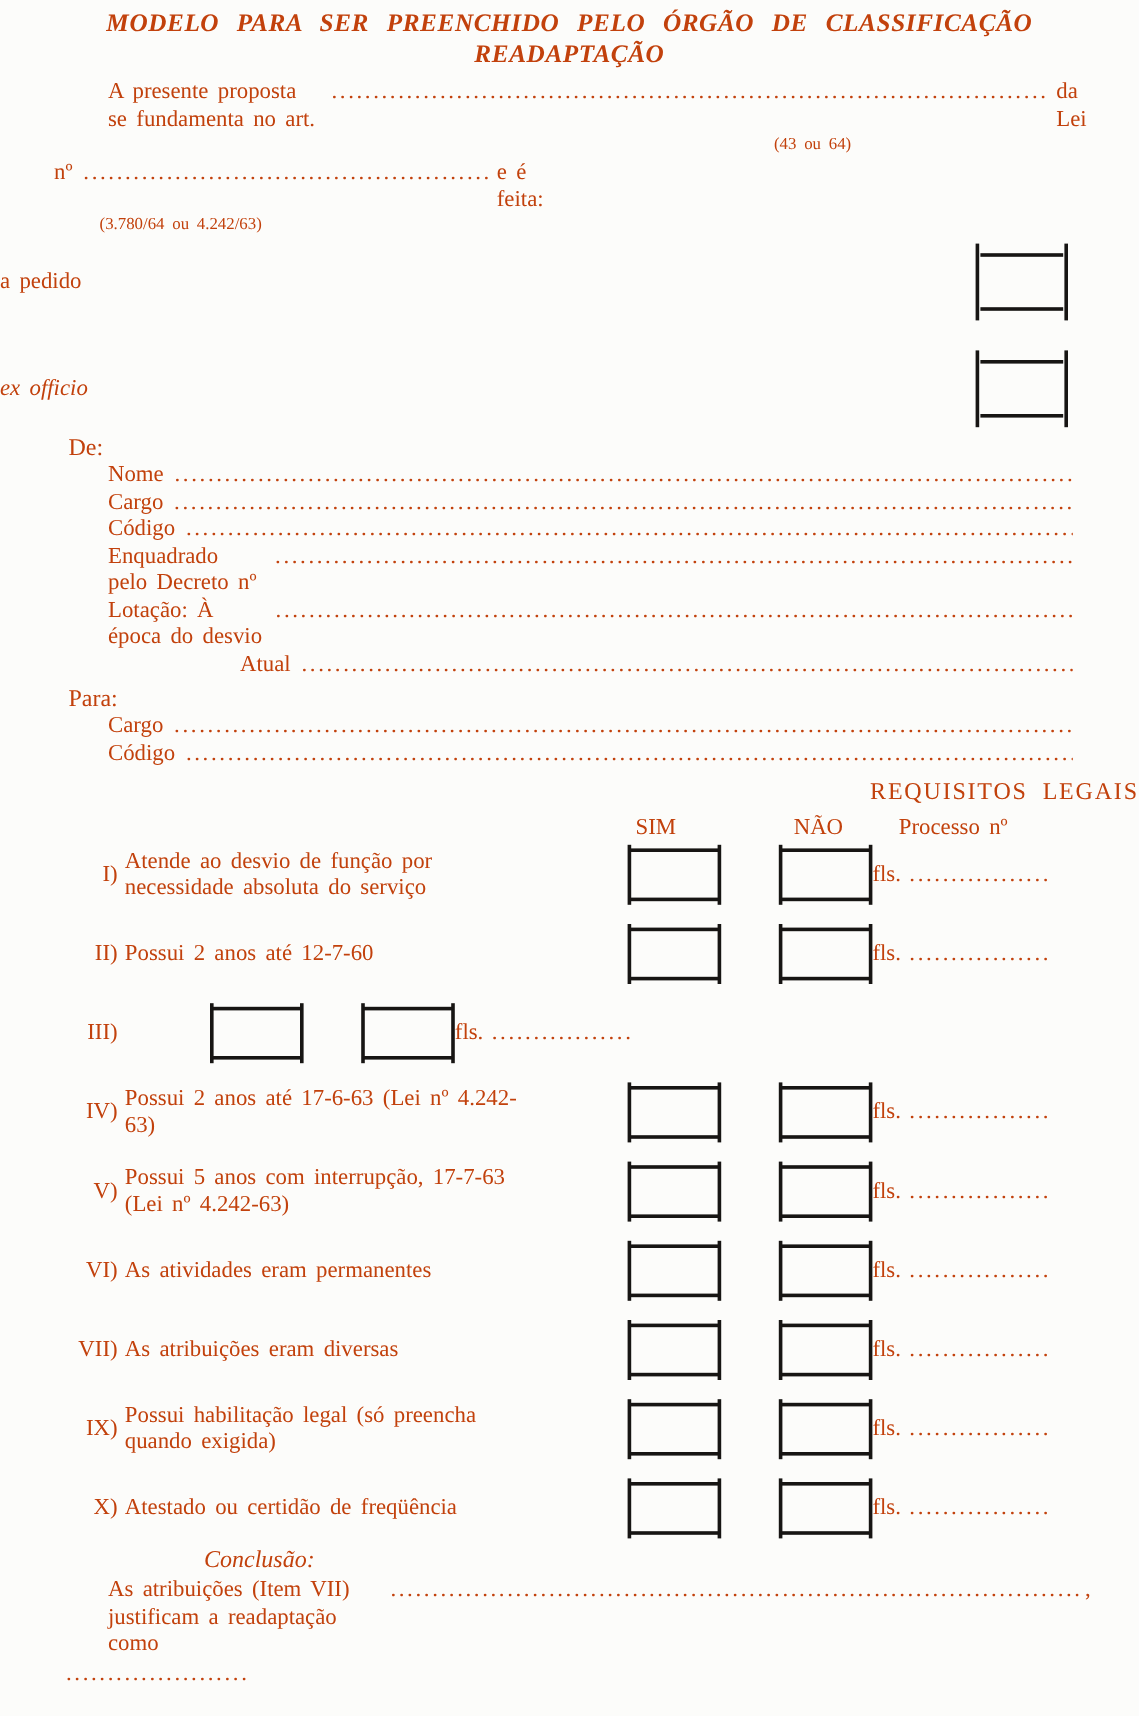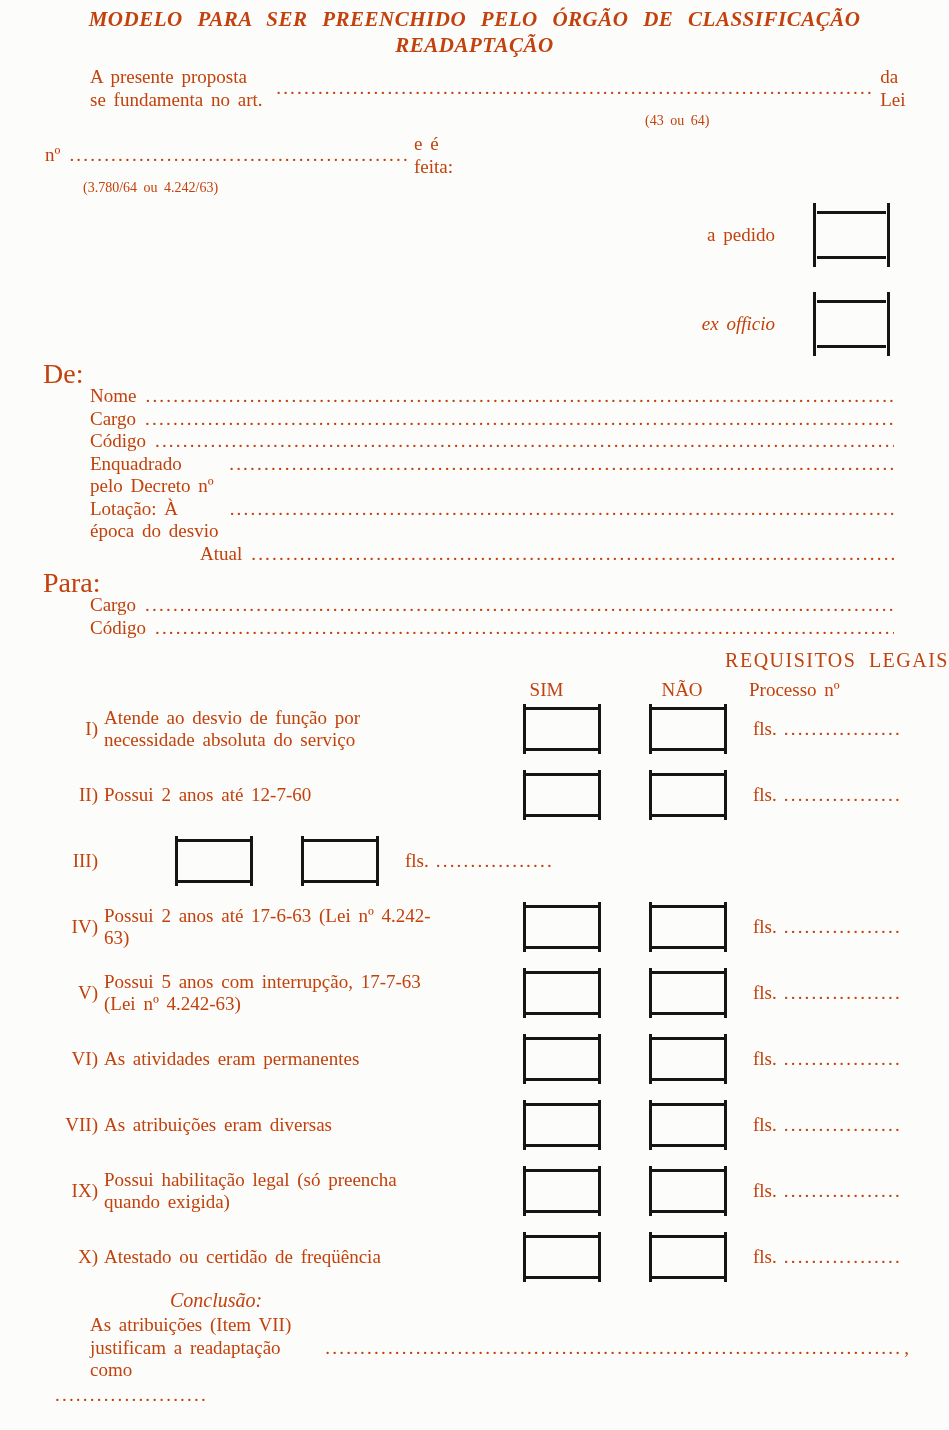--- a/index.html
+++ b/index.html
@@ -18,61 +18,61 @@
     overflow: hidden;
   }
 
   
   .title { text-align: center; font-weight: bold; font-style: italic;
            font-size: 21px; line-height: 26px; letter-spacing: .5px; word-spacing: 9px; }
 
   
   .dots { overflow: hidden; white-space: nowrap; letter-spacing: 2.2px; word-spacing: 0; }
   .dots-fill { flex: 1 1 auto; min-width: 0; margin: 0 5px 0 9px; }
-  .row { display: flex; align-items: center; }
+  .row { display: flex; align-items: flex-start; }
 
   .note { font-size: 14px; line-height: 20px; }
 
   .art-line { margin: 8px 42px 0 90px; }
   .art-note { margin-left: 645px; }
   .num-line { margin: 2px 0 0 45px; width: 408px; }
   .num-note { margin-left: 83px; }
 
   
   .options { margin-top: 5px; }
-  .opt-row { display: flex; justify-content: flex-end; align-items: center; margin-right: 59px; }
+  .opt-row { display: flex; justify-content: space-between; align-items: center; margin-right: 59px; }
   .opt-row + .opt-row { margin-top: 25px; font-style: italic; }
   .opt-label { margin-right: 38px; }
   .opt-box { width: 77px; height: 64px; position: relative;
              border-left: 3px solid #171513; border-right: 3px solid #171513; }
   .opt-box::before, .opt-box::after { content: ""; position: absolute; left: 1px; right: 1px;
              height: 3px; background: #171513; }
   .opt-box::before { top: 8px; } .opt-box::after { bottom: 8px; }
 
   
-  .sec-heading { font-size: 28px; line-height: 23px; margin-left: 43px; margin-top: 6px; }
+  .sec-heading { font-size: 20px; line-height: 23px; margin-left: 57px; margin-top: 6px; }
   .field-row { display: flex; align-items: baseline; margin: 0 50px 0 90px; line-height: 22.5px; }
   .field-row.indent { margin-left: 200px; }
 
   
   .req-heading { text-align: right; font-size: 20px; line-height: 24px;
                  letter-spacing: 1.5px; word-spacing: 6px; margin-top: 9px; }
   .req-header { display: flex; line-height: 24px; margin-top: 6px; }
   .rh-spacer { width: 452px; flex: none; }
   .rh-sim { width: 149px; flex: none; text-align: center; padding-left: 40px; }
   .rh-nao { width: 126px; flex: none; text-align: center; padding-left: 36px; }
   .rh-proc { padding-left: 22px; }
 
   .req-row { display: flex; align-items: center; margin-top: 16px; min-height: 50px; }
   .req-row.first { margin-top: 2px; }
   .rcol-num  { width: 104px; flex: none; text-align: right; padding-right: 6px; align-self: center; }
   .rcol-text { width: 348px; flex: none; padding-right: 12px; }
   .rcol-sim  { width: 149px; flex: none; display: flex; justify-content: flex-end; }
   .rcol-nao  { width: 126px; flex: none; display: flex; justify-content: flex-end; }
-  .rcol-fls  { flex: 1; display: flex; align-items: baseline; padding-left: 26px; align-self: center; }
+  .rcol-fls  { flex: 1; display: flex; align-items: baseline; align-self: center; }
   .dots-fls  { width: 118px; margin-left: 7px; }
 
   .tick-box { width: 78px; height: 50px; position: relative;
               border-left: 3px solid #171513; border-right: 3px solid #171513; }
   .tick-box::before, .tick-box::after { content: ""; position: absolute; left: -1px; right: -1px;
               height: 3px; background: #171513; }
   .tick-box::before { top: 3px; } .tick-box::after { bottom: 3px; }
 
   
   .conclusao-heading { font-style: italic; font-size: 20px; line-height: 24px; margin: 6px 0 0 170px; }

